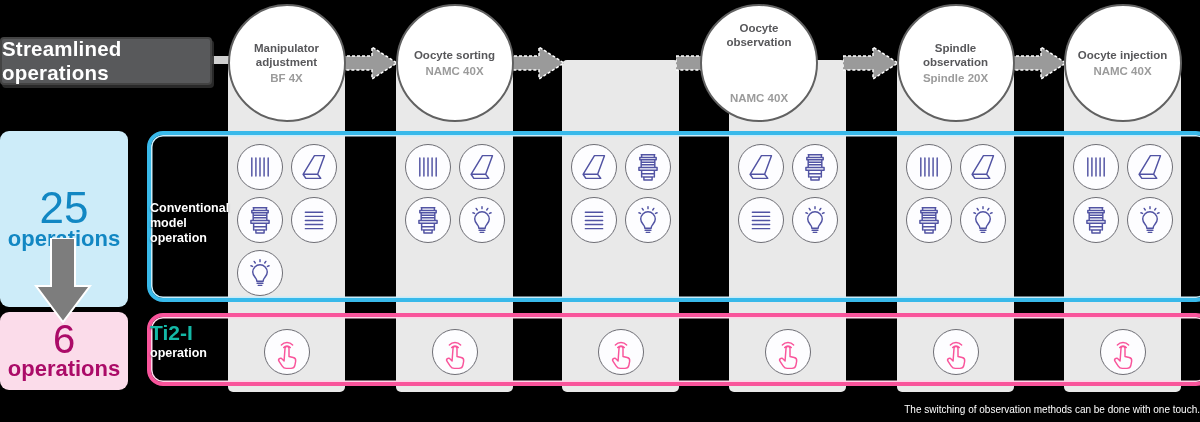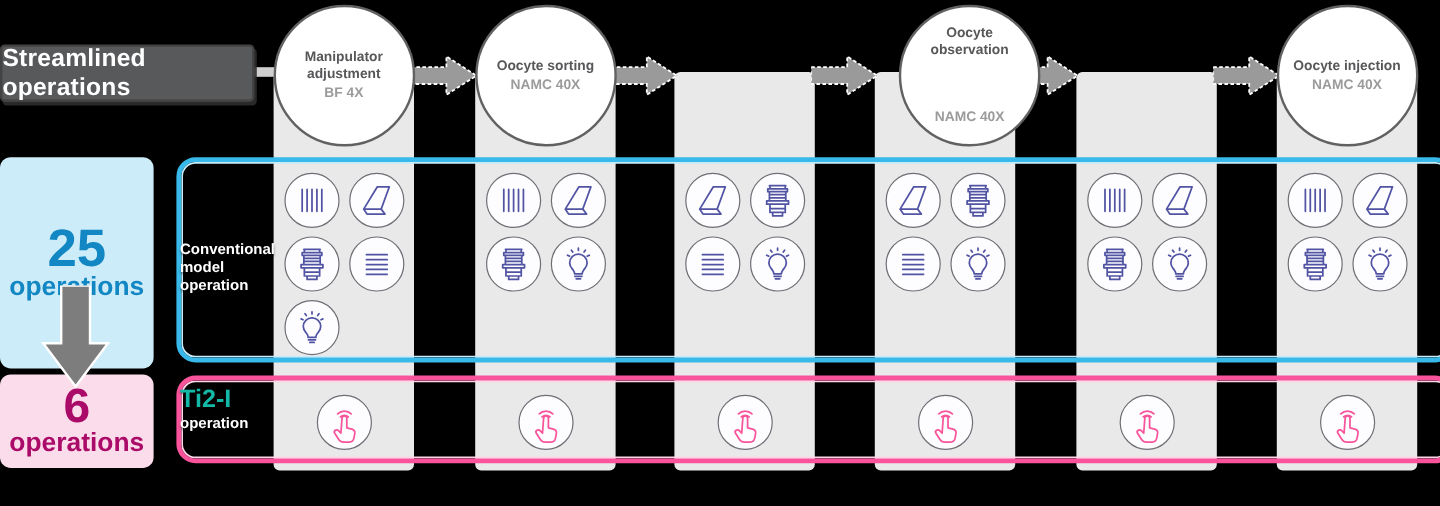--- a/index.html
+++ b/index.html
@@ -42,21 +42,21 @@
   }
   
   #box-25{
     position:absolute;left:0;top:131px;width:128px;height:176px;background:#cdecf9;border-radius:9px;
     display:flex;flex-direction:column;align-items:center;justify-content:center;color:#1287c3;z-index:2;
   }
   #box-6{
     position:absolute;left:0;top:312px;width:128px;height:78px;background:#fbdcea;border-radius:9px;
     display:flex;flex-direction:column;align-items:center;justify-content:center;color:#ab0b68;z-index:2;
   }
-  .count-big{font-size:44px;font-weight:bold;line-height:.9;}
+  .count-big{font-size:44px;font-weight:normal;line-height:.9;}
   .count-unit{font-size:22px;font-weight:bold;line-height:1.05;}
   #down-arrow{position:absolute;left:30px;top:238px;z-index:7;}
   
   #label-conv{
     position:absolute;left:150px;top:201px;width:90px;z-index:5;
     color:#fff;font-weight:bold;font-size:12.5px;line-height:1.18;white-space:pre-line;
     text-shadow:0 1px 2px rgba(0,0,0,.5);
   }
   #label-ti2{position:absolute;left:150px;top:322px;width:90px;z-index:5;text-shadow:0 1px 2px rgba(0,0,0,.5);}
   #label-ti2 .brand{color:#14b8a6;font-weight:bold;font-size:21px;line-height:1.05;}
@@ -93,20 +93,21 @@
   </svg>
 
   <div id="label-conv">Conventional
 model
 operation</div>
   <div id="label-ti2">
     <div class="brand">Ti2-I</div>
     <div class="rest">operation</div>
   </div>
 
+  <div id="footnote">The switching of observation methods can be done with one touch.</div>
 
 <div class="strip" style="left: 228px;"></div>
     <div class="step-circle" style="left: 227.5px;">
     <div class="step-title">Manipulator
 adjustment</div>
     <div class="step-sub">BF 4X</div>
   </div>
     <div class="flow-arrow" style="left: 342px;"><svg width="57" height="36" viewBox="0 0 57 36">
         <polygon points="0,11 30,11 30,2 55,18 30,34 30,25 0,25" fill="#9a9a9a" stroke="#ffffff" stroke-width="1.5" stroke-dasharray="3 2"></polygon>
       </svg></div>
@@ -196,21 +197,21 @@
       <svg viewBox="0 0 44 44" width="40" height="40" fill="none" stroke="#5153a3" stroke-width="1.6" stroke-linecap="round" stroke-linejoin="round">
         <path d="M22 13a8 8 0 0 1 8 8c0 3.2-2 4.8-3.3 6.7-.8 1.1-1.2 2.1-1.2 3.3h-7c0-1.2-.4-2.2-1.2-3.3C16 25.8 14 24.2 14 21a8 8 0 0 1 8-8Z M18.8 31h6.4 M18.8 33.3h6.4 M20 35.6h4 M22 9.5V7.5 M16.8 11 15.6 9.3 M27.2 11 28.4 9.3 M13.8 14.8 12 14 M30.2 14.8 32 14"></path>
       </svg>
     </div>
     <div class="op-circle" style="left: 597.5px; top: 329px;">
       <svg viewBox="0 0 44 44" width="40" height="40" fill="none" stroke="#f9549b" stroke-width="1.6" stroke-linecap="round" stroke-linejoin="round">
         <path d="M15.8 14.2a8.8 8.8 0 0 1 12.4 0 M18.4 17a5.1 5.1 0 0 1 7.2 0 M19.8 18.2a2.2 2.2 0 0 1 4.4 0V27l4.6 1.1a3.6 3.6 0 0 1 2.7 4.1l-.8 4.2a4.4 4.4 0 0 1-4.3 3.6h-5.2a5.2 5.2 0 0 1-4.4-2.4l-3.5-5.4a2.1 2.1 0 0 1 3.3-2.6l2.2 2.2z"></path>
       </svg>
     </div>
     <div class="strip" style="left: 729px;"></div>
-    <div class="step-circle" style="left: 749px; gap: 40px;">
+    <div class="step-circle" style="left: 700px; gap: 40px;">
     <div class="step-title">Oocyte observation</div>
     <div class="step-sub">NAMC 40X</div>
   </div>
     <div class="flow-arrow" style="left: 843px;"><svg width="57" height="36" viewBox="0 0 57 36">
         <polygon points="0,11 30,11 30,2 55,18 30,34 30,25 0,25" fill="#9a9a9a" stroke="#ffffff" stroke-width="1.5" stroke-dasharray="3 2"></polygon>
       </svg></div>
     <div class="op-circle" style="left: 737.5px; top: 144px;">
       <svg viewBox="0 0 44 44" width="40" height="40" fill="none" stroke="#5153a3" stroke-width="1.6" stroke-linecap="round" stroke-linejoin="round">
         <path d="M10 30 L22.5 9.5 H33.5 L26 30 Z M10 30 L13 34.5 H29.5 L26 30"></path>
       </svg>
@@ -229,20 +230,24 @@
       <svg viewBox="0 0 44 44" width="40" height="40" fill="none" stroke="#5153a3" stroke-width="1.6" stroke-linecap="round" stroke-linejoin="round">
         <path d="M22 13a8 8 0 0 1 8 8c0 3.2-2 4.8-3.3 6.7-.8 1.1-1.2 2.1-1.2 3.3h-7c0-1.2-.4-2.2-1.2-3.3C16 25.8 14 24.2 14 21a8 8 0 0 1 8-8Z M18.8 31h6.4 M18.8 33.3h6.4 M20 35.6h4 M22 9.5V7.5 M16.8 11 15.6 9.3 M27.2 11 28.4 9.3 M13.8 14.8 12 14 M30.2 14.8 32 14"></path>
       </svg>
     </div>
     <div class="op-circle" style="left: 764.5px; top: 329px;">
       <svg viewBox="0 0 44 44" width="40" height="40" fill="none" stroke="#f9549b" stroke-width="1.6" stroke-linecap="round" stroke-linejoin="round">
         <path d="M15.8 14.2a8.8 8.8 0 0 1 12.4 0 M18.4 17a5.1 5.1 0 0 1 7.2 0 M19.8 18.2a2.2 2.2 0 0 1 4.4 0V27l4.6 1.1a3.6 3.6 0 0 1 2.7 4.1l-.8 4.2a4.4 4.4 0 0 1-4.3 3.6h-5.2a5.2 5.2 0 0 1-4.4-2.4l-3.5-5.4a2.1 2.1 0 0 1 3.3-2.6l2.2 2.2z"></path>
       </svg>
     </div>
     <div class="strip" style="left: 897px;"></div>
+    <div class="step-circle" style="left: 896.5px;">
+    <div class="step-title">Spindle observation</div>
+    <div class="step-sub">Spindle 20X</div>
+  </div>
     <div class="flow-arrow" style="left: 1010.5px;"><svg width="57" height="36" viewBox="0 0 57 36">
         <polygon points="0,11 30,11 30,2 55,18 30,34 30,25 0,25" fill="#9a9a9a" stroke="#ffffff" stroke-width="1.5" stroke-dasharray="3 2"></polygon>
       </svg></div>
     <div class="op-circle" style="left: 905.5px; top: 144px;">
       <svg viewBox="0 0 44 44" width="40" height="40" fill="none" stroke="#5153a3" stroke-width="1.6" stroke-linecap="round" stroke-linejoin="round">
         <path d="M13 12V32 M17.5 12V32 M22 12V32 M26.5 12V32 M31 12V32"></path>
       </svg>
     </div>
     <div class="op-circle" style="left: 959.5px; top: 144px;">
       <svg viewBox="0 0 44 44" width="40" height="40" fill="none" stroke="#5153a3" stroke-width="1.6" stroke-linecap="round" stroke-linejoin="round">

